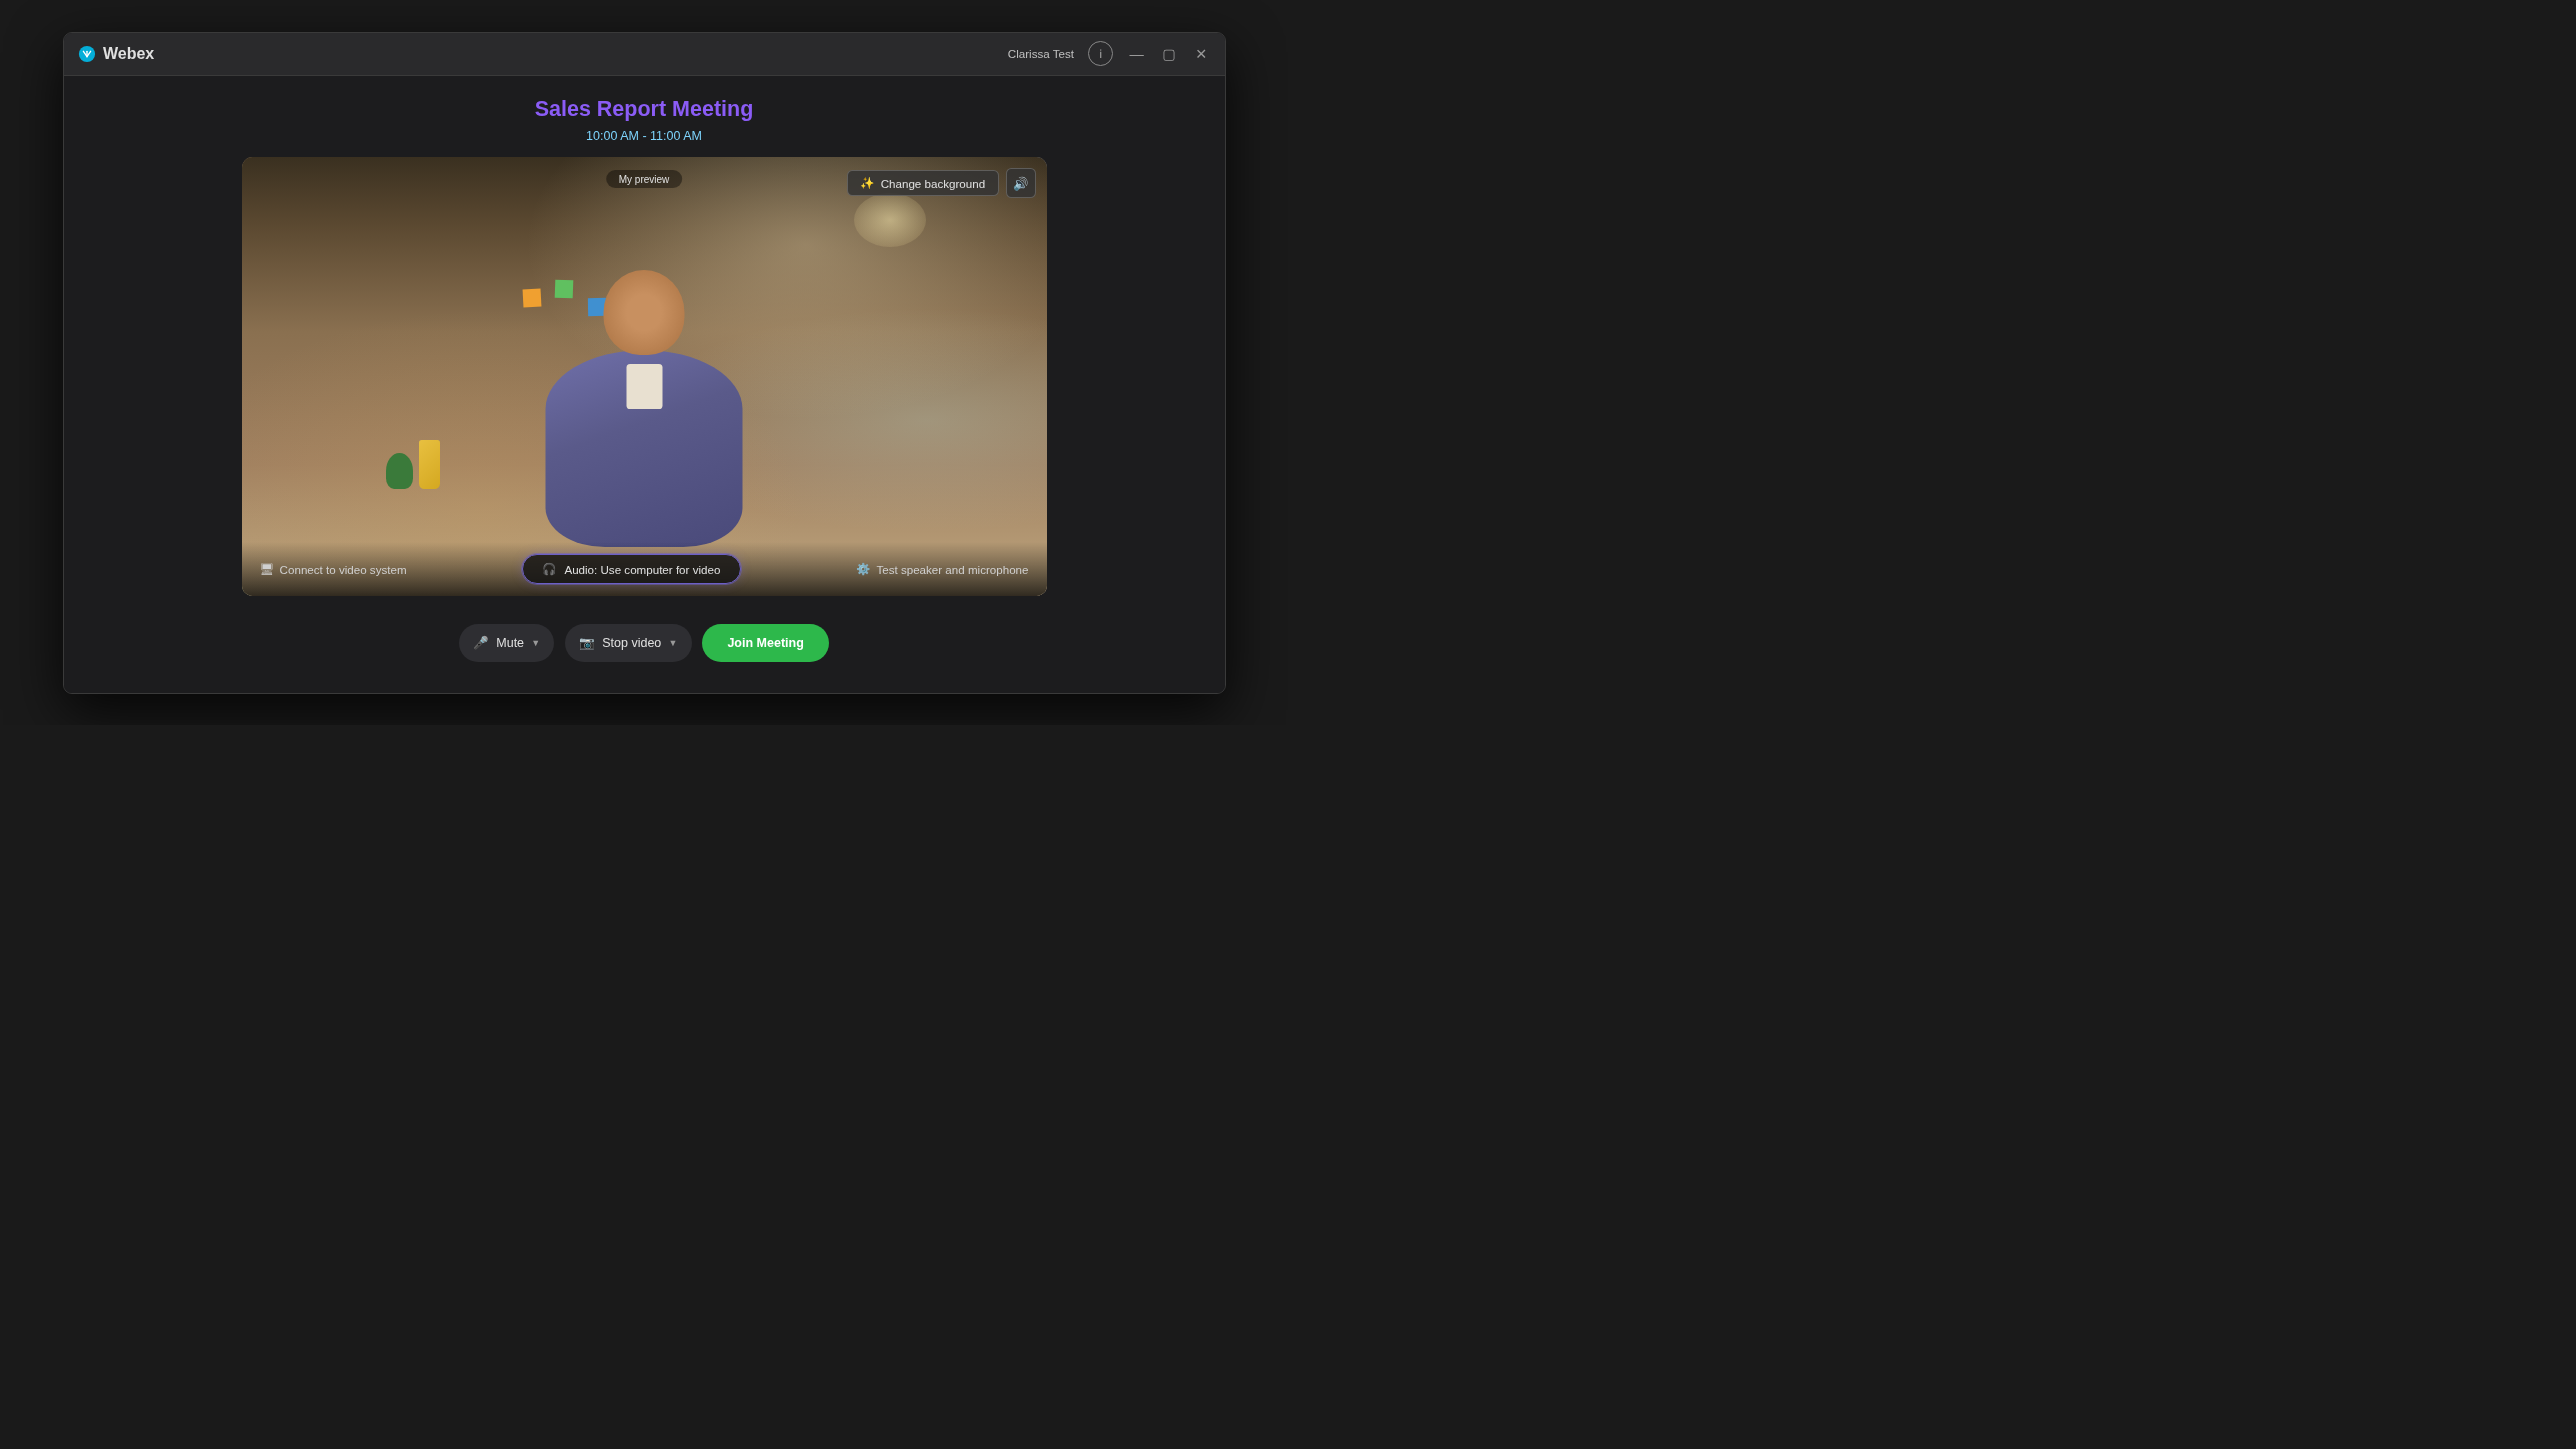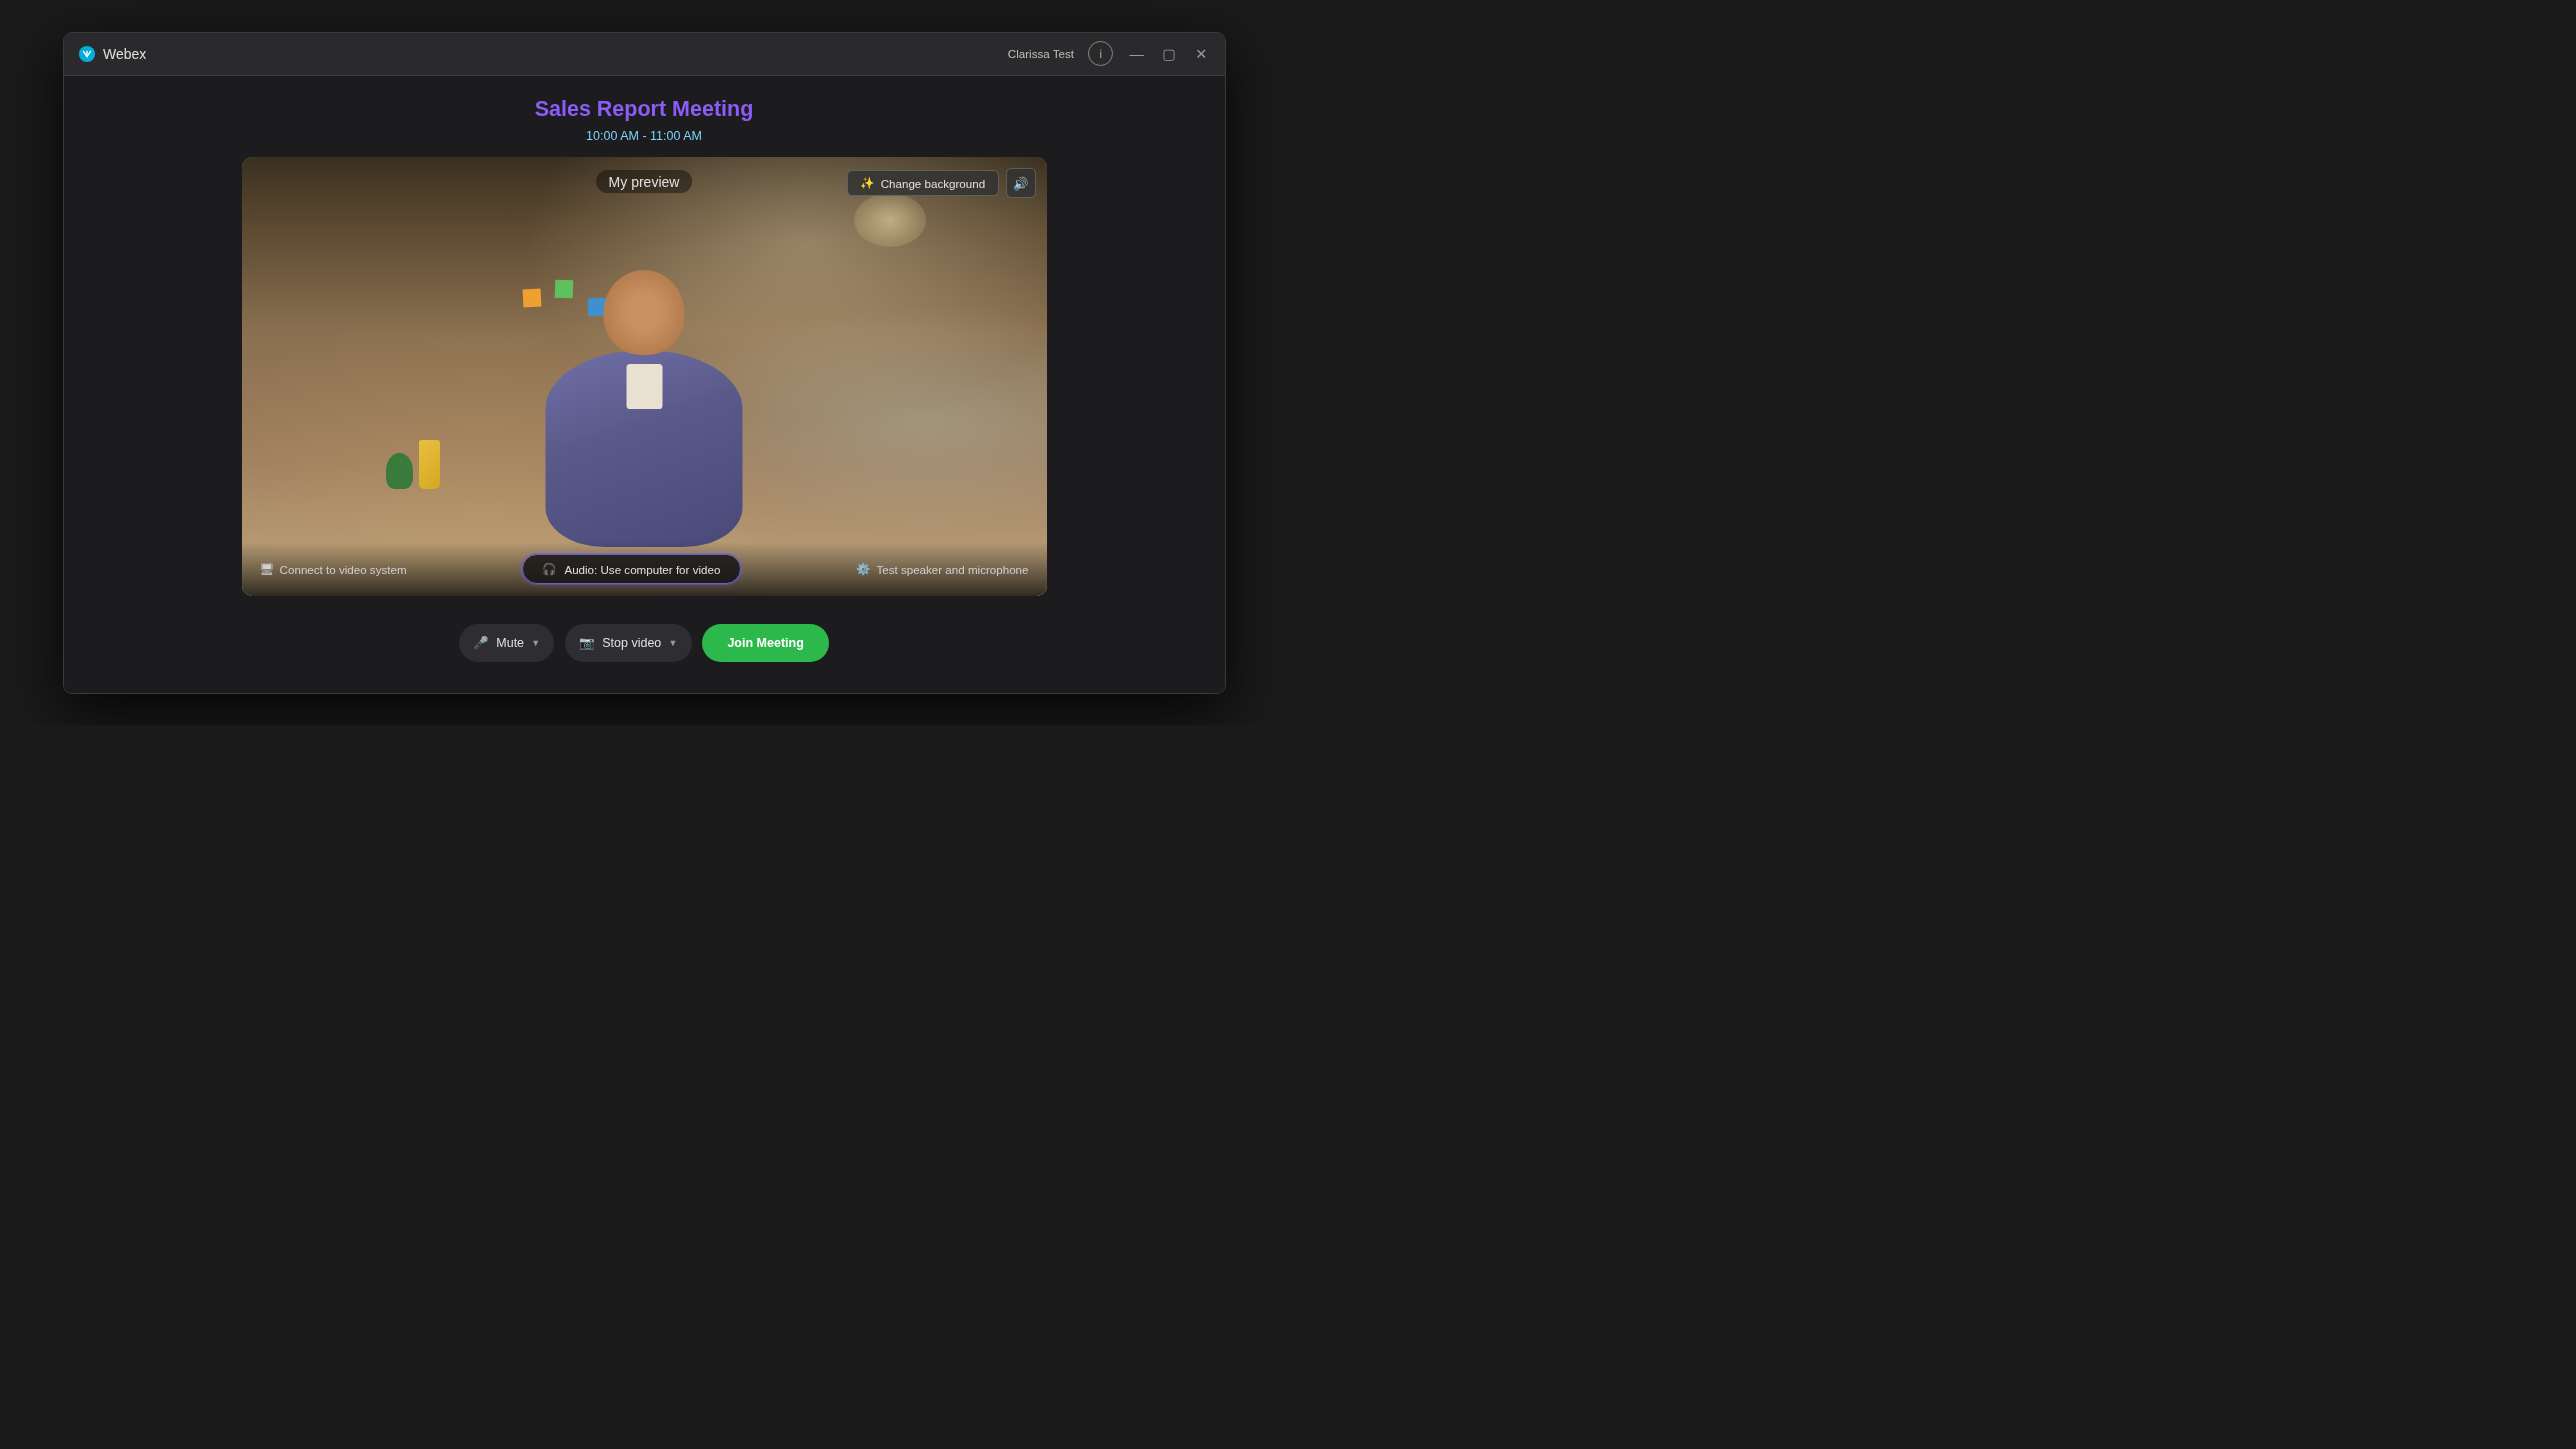--- a/index.html
+++ b/index.html
@@ -54,22 +54,22 @@
       justify-content: center;
     }
 
     .webex-logo svg {
       width: 18px;
       height: 18px;
     }
 
     .app-name {
       color: #e0e0e0;
-      font-size: 14px;
-      font-weight: 400;
+      font-size: 16px;
+      font-weight: 700;
     }
 
     .title-bar-right {
       display: flex;
       align-items: center;
       gap: 14.3px;
     }
 
     .user-name {
       color: #c0c0c0;
@@ -160,21 +160,21 @@
         radial-gradient(ellipse at 85% 60%, rgba(180,210,200,0.3) 0%, transparent 30%),
         linear-gradient(180deg, #3a3020 0%, #5a4830 15%, #8a7050 40%, #a08060 70%, #c0a880 100%);
     }
 
     .preview-label {
       position: absolute;
       top: 12.5px;
       left: 50%;
       transform: translateX(-50%);
       color: #e0e0e0;
-      font-size: 14px;
+      font-size: 10px;
       background: rgba(0,0,0,0.4);
       padding: 3.6px 12.5px;
       border-radius: 18px;
       white-space: nowrap;
     }
 
     .top-right-controls {
       position: absolute;
       top: 10.7px;
       right: 10.7px;

